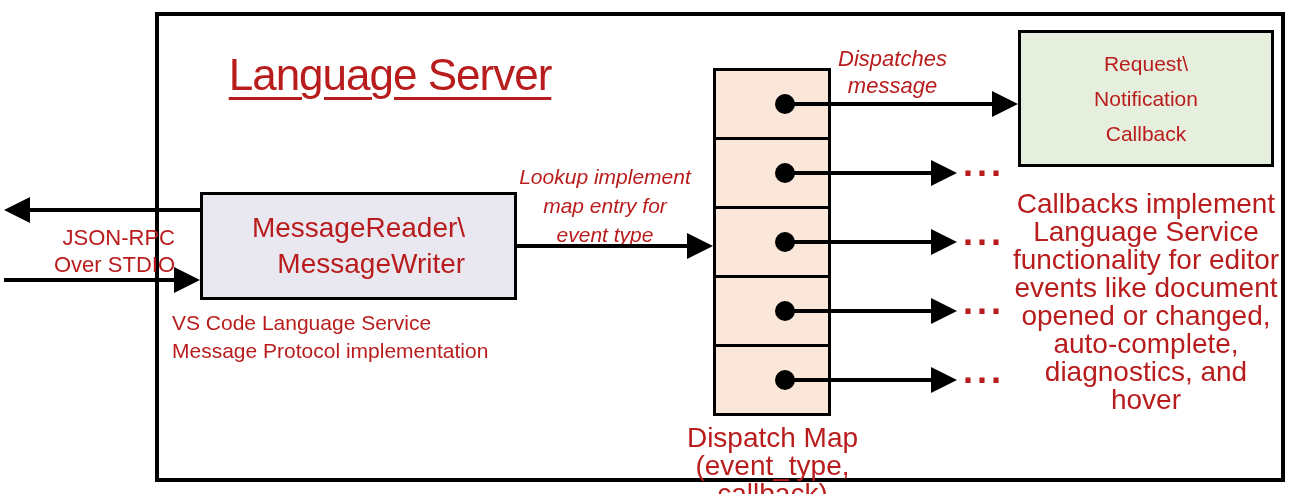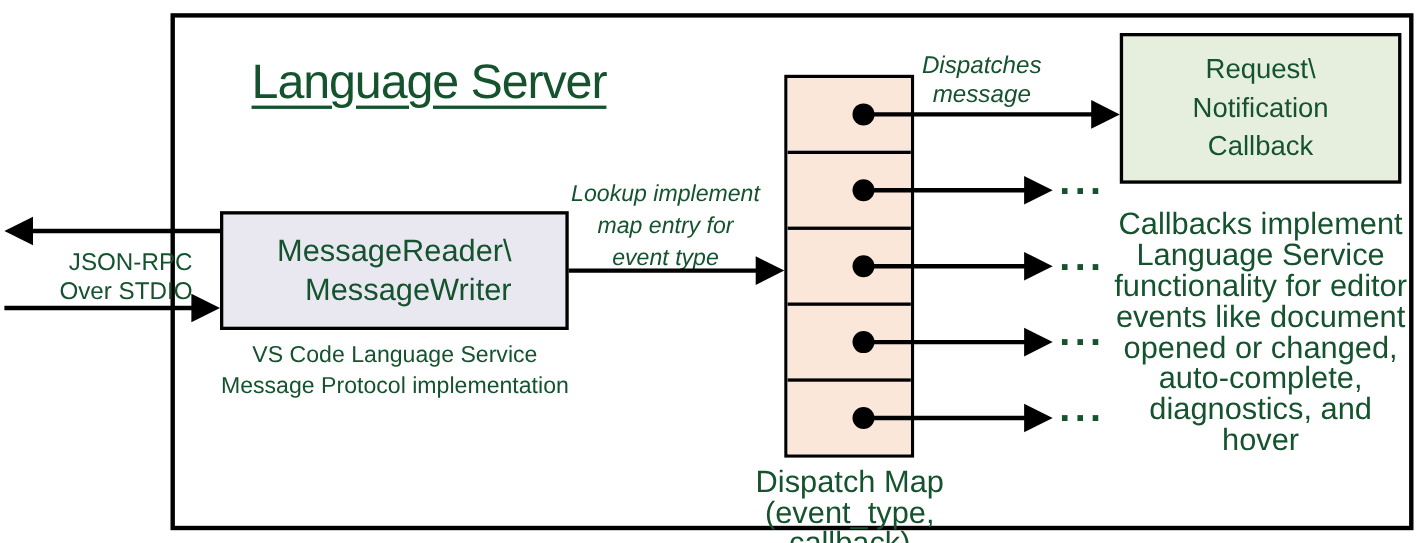--- a/index.html
+++ b/index.html
@@ -2,21 +2,21 @@
 <html><head>
 <meta charset="utf-8">
 <style>
   html, body { margin: 0; padding: 0; background: #ffffff; }
   #canvas {
     position: relative;
     width: 1291px;
     height: 494px;
     background: #ffffff;
     font-family: "Liberation Sans", sans-serif;
-    color: #14532d;
+    color: #b91c1c;
     overflow: hidden;
   }
   .abs { position: absolute; }
   .ml { white-space: pre-line; }
 
   #outer-rect {
     left: 155px; top: 12px;
     width: 1130px; height: 470px;
     border: 4px solid #000;
     box-sizing: border-box;
@@ -40,21 +40,21 @@
     left: 200px; top: 192px;
     width: 317px; height: 108px;
     box-sizing: border-box;
     background: #e9e8f1;
     border: 3px solid #000;
     display: flex; align-items: center; justify-content: center;
     font-size: 28px; line-height: 36px; text-align: right;
   }
   #message-box-caption {
     left: 172px; top: 309px; width: 374px;
-    font-size: 21px; line-height: 28px; text-align: center;
+    font-size: 21px; line-height: 28px; text-align: left;
   }
   #lookup-label {
     left: 510px; top: 162px; width: 190px;
     font-size: 21px; font-style: italic;
     line-height: 29px; text-align: center;
   }
   #dispatch-map {
     left: 713px; top: 68px;
     width: 118px; height: 348px;
     box-sizing: border-box;
@@ -76,21 +76,21 @@
     font-size: 22px; font-style: italic;
     line-height: 27px; text-align: center;
   }
   #callback-box {
     left: 1018px; top: 30px;
     width: 256px; height: 137px;
     box-sizing: border-box;
     background: #e6efde;
     border: 3px solid #000;
     display: flex; align-items: center; justify-content: center;
-    font-size: 25px; line-height: 35px; text-align: center;
+    font-size: 21px; line-height: 35px; text-align: center;
   }
   #callback-note {
     left: 1008px; top: 190px; width: 276px;
     font-size: 28px; line-height: 28px; text-align: center;
   }
   .ellipsis {
     font-size: 36px; font-weight: bold;
     letter-spacing: 4px; line-height: 36px;
     width: 60px; text-align: left;
   }

